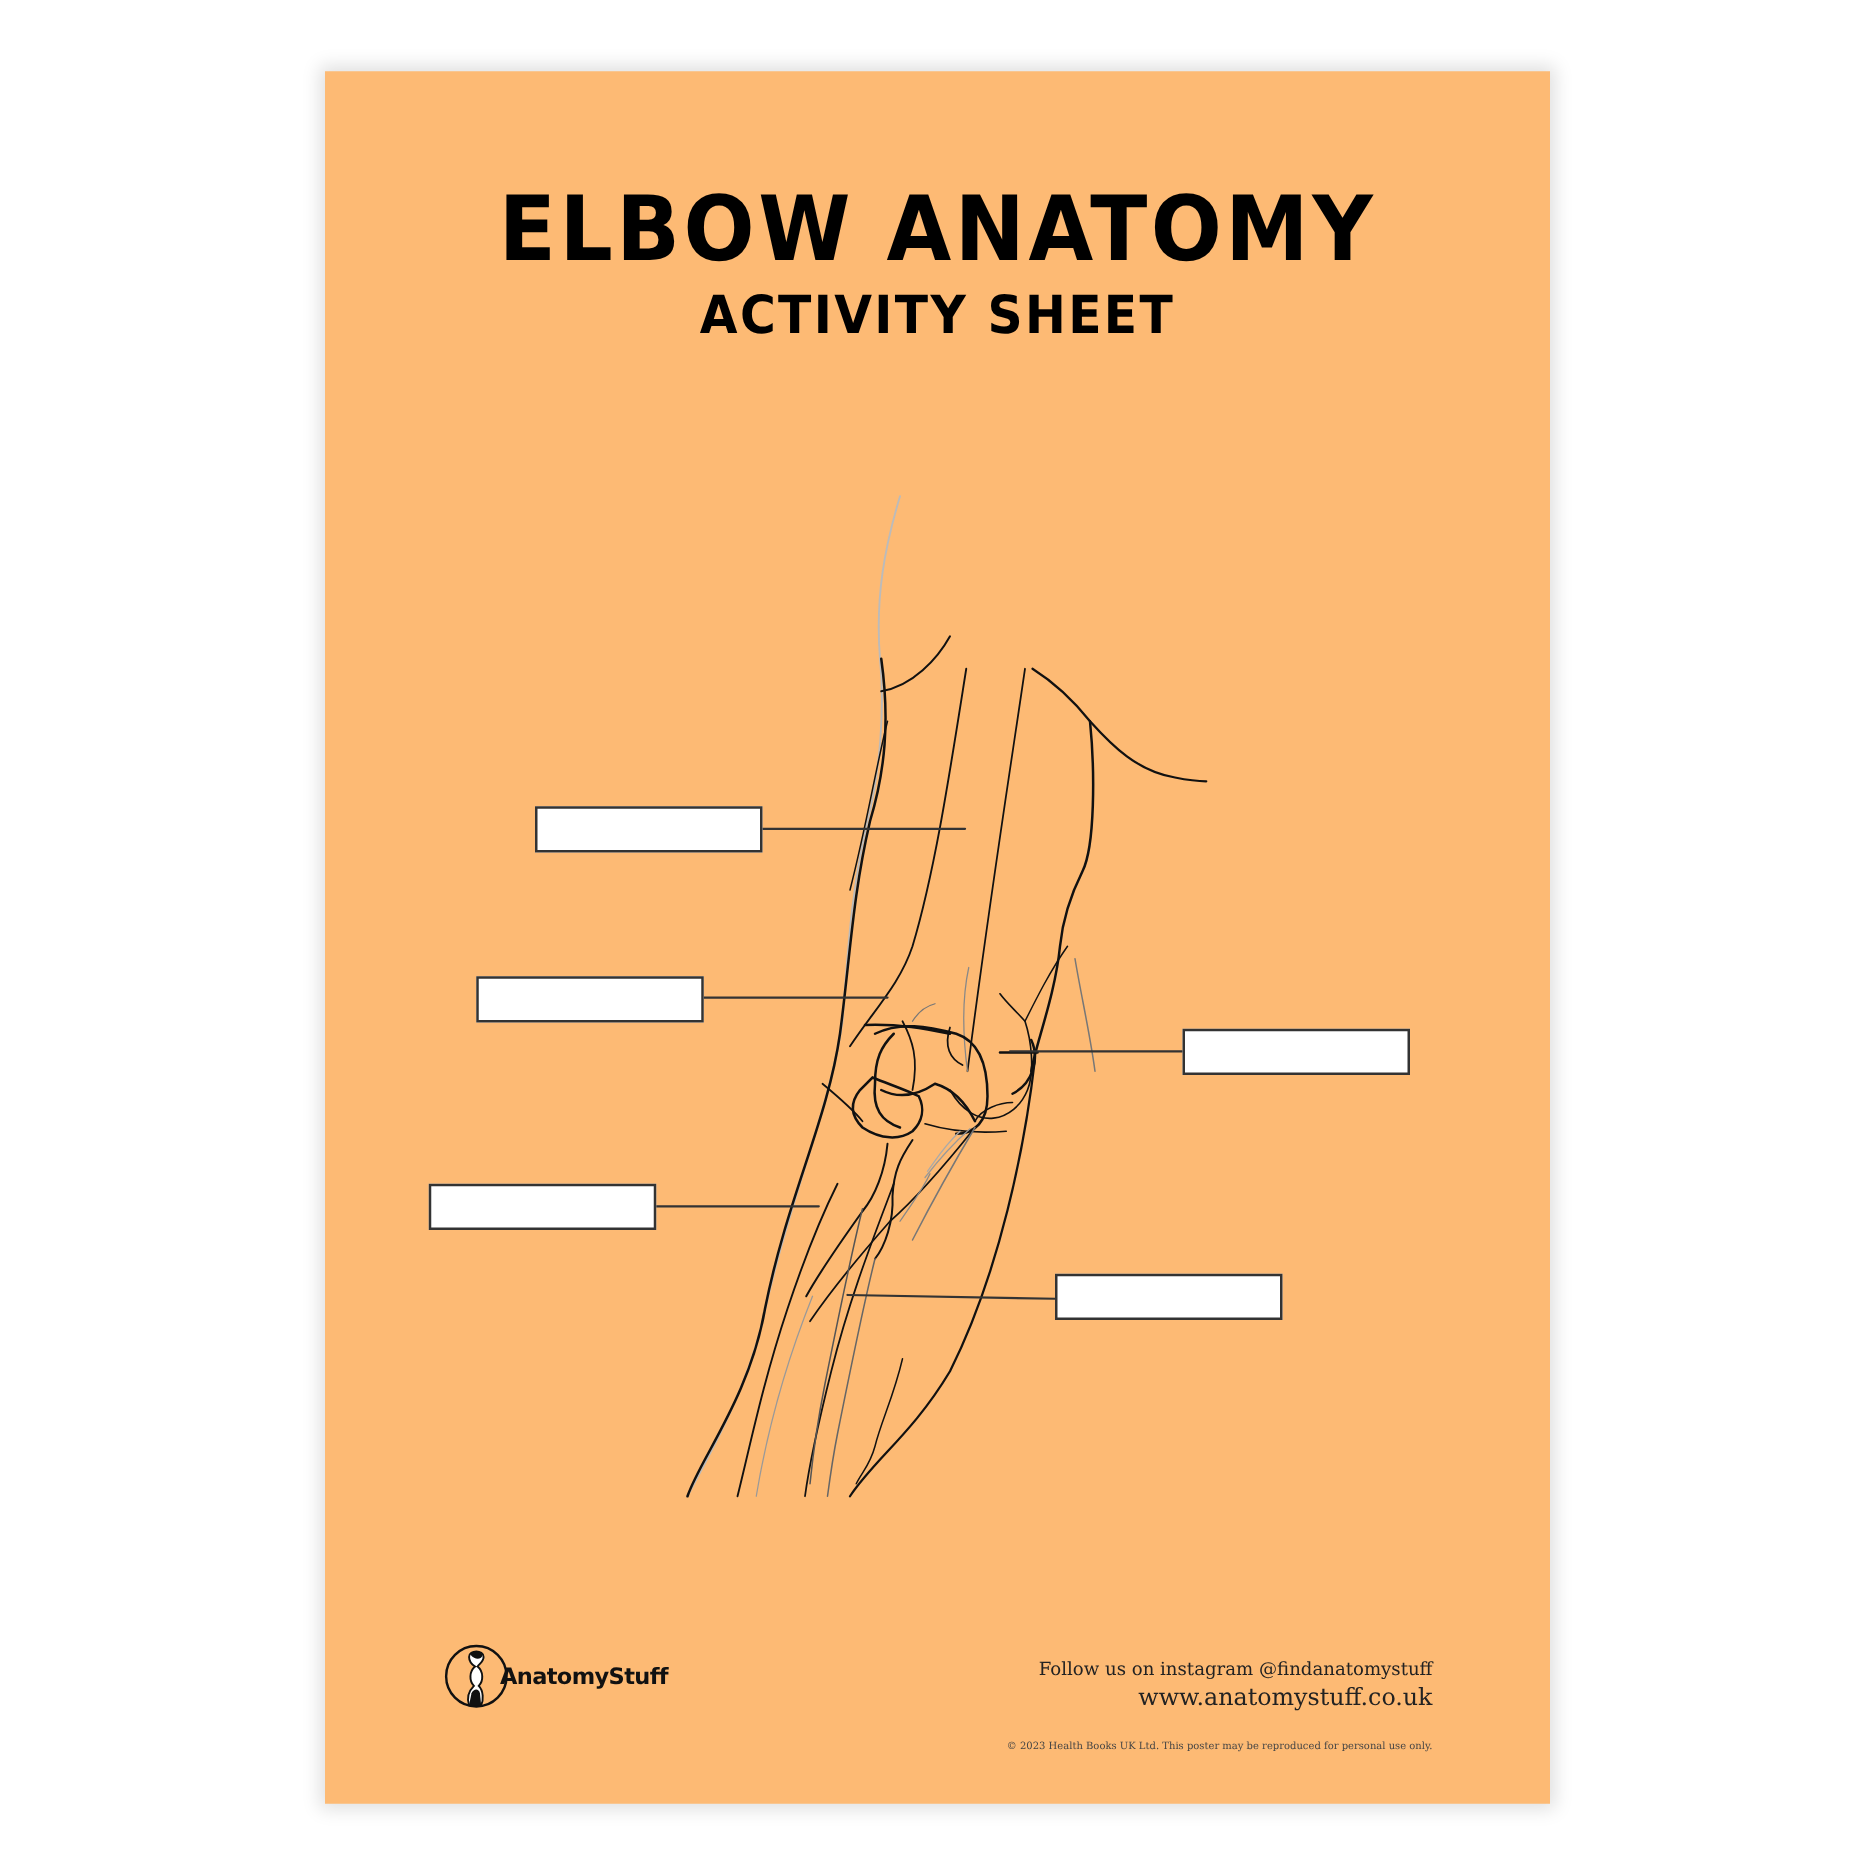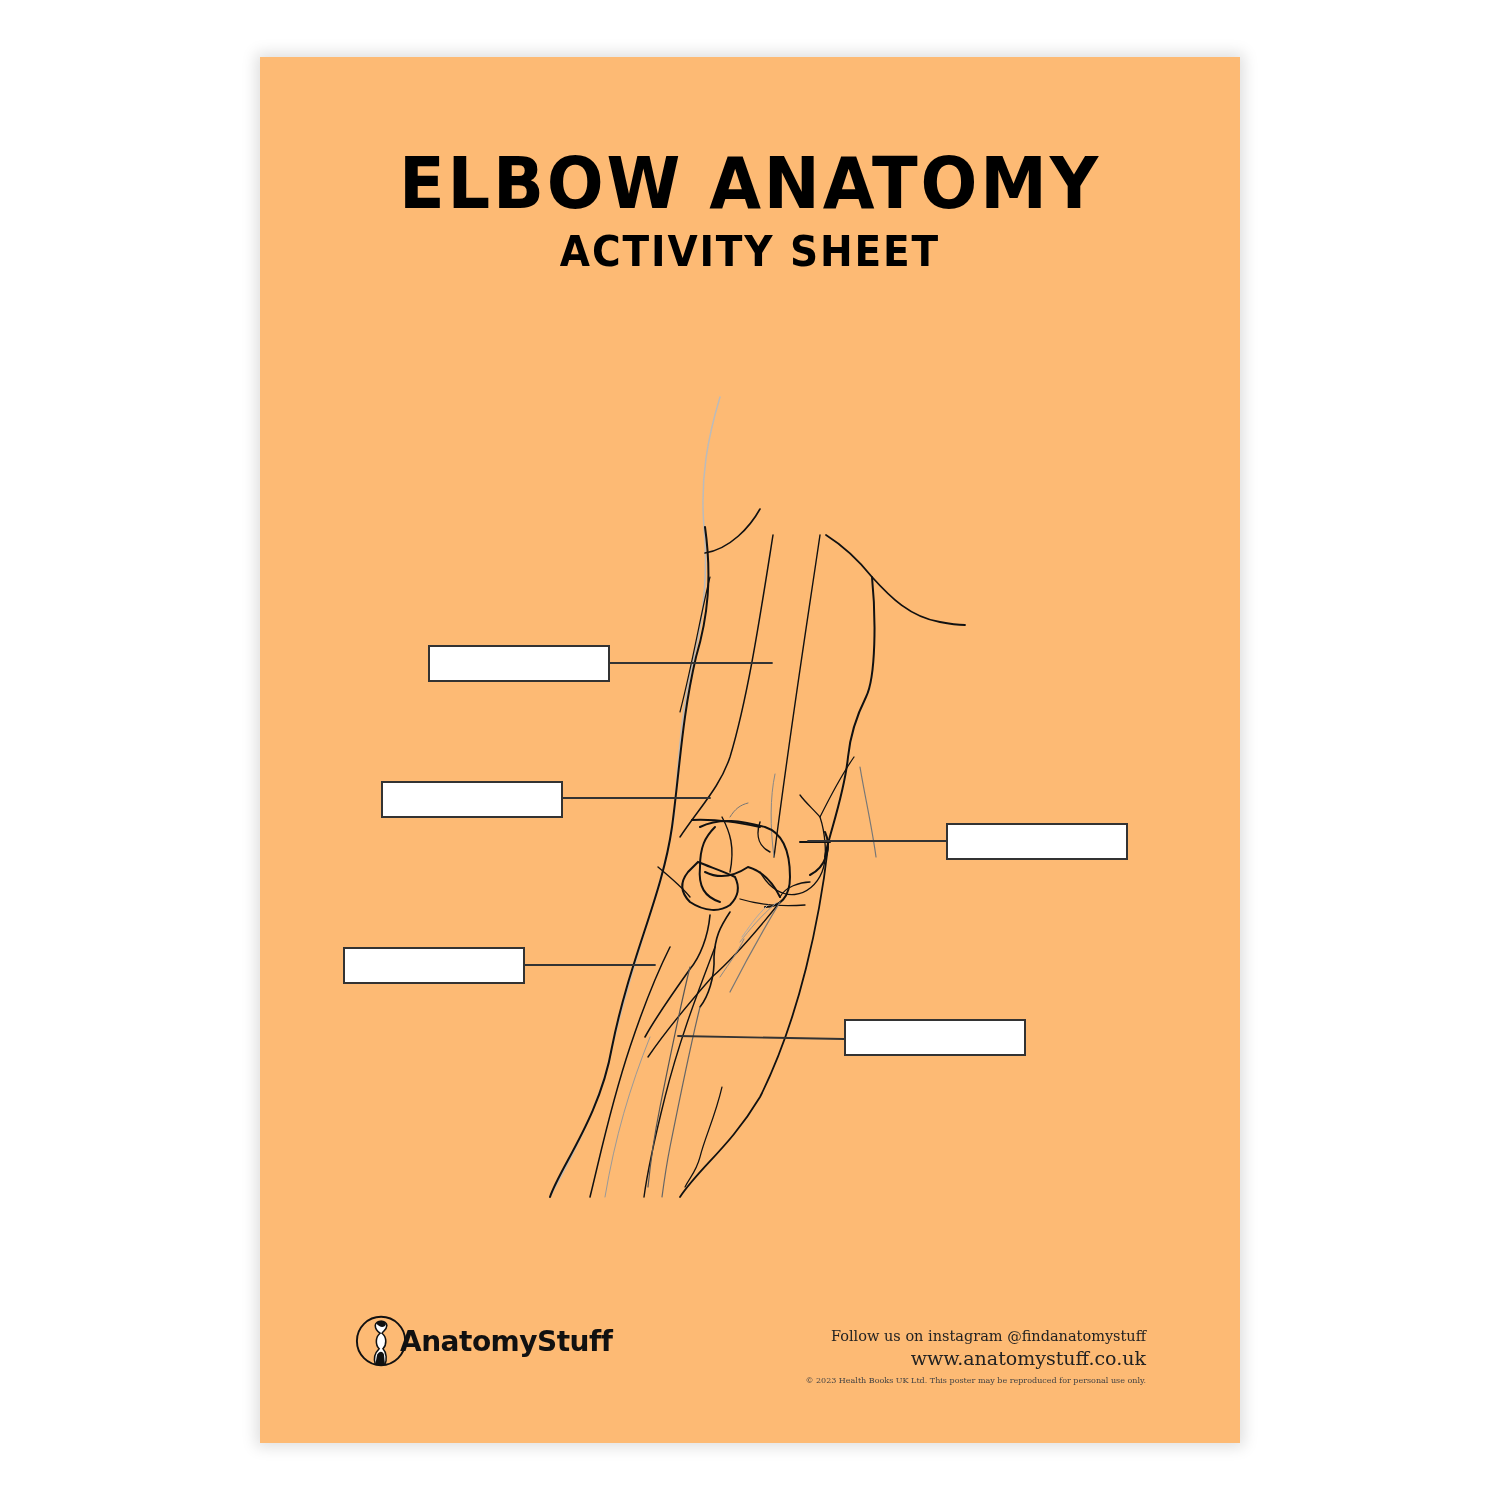--- a/index.html
+++ b/index.html
@@ -58,34 +58,34 @@
       left: 94px; top: 1255px;
       display: flex; align-items: center;
     }
     .logo-mark {
       width: 58px; height: 58px;
       margin-right: -12px;
     }
     .logo-text {
       font-family: "DejaVu Sans", sans-serif;
       font-weight: bold;
-      font-size: 28px;
+      font-size: 18px;
       color: #111;
       letter-spacing: -0.5px;
     }
     .footer-right {
       position: absolute;
       right: 94px; top: 1268px;
       text-align: right;
       font-family: "DejaVu Serif", serif;
       color: #222;
     }
     .footer-line1 { font-size: 14.5px; line-height: 22px; }
     .footer-line2 { font-size: 19px; line-height: 22px; }
-    .footer-line3 { font-size: 8px; line-height: 16px; margin-top: 4px; color: #444; }
+    .footer-line3 { font-size: 8px; line-height: 16px; margin-top: 20px; color: #444; }
   </style>
 </head>
 <body>
 
 <div class="page">
 
   <div class="title">ELBOW ANATOMY</div>
   <div class="subtitle">ACTIVITY SHEET</div>
 
   <svg class="diagram" viewBox="0 0 980 1386" xmlns="http://www.w3.org/2000/svg" fill="none" stroke="#111" stroke-linecap="round">

